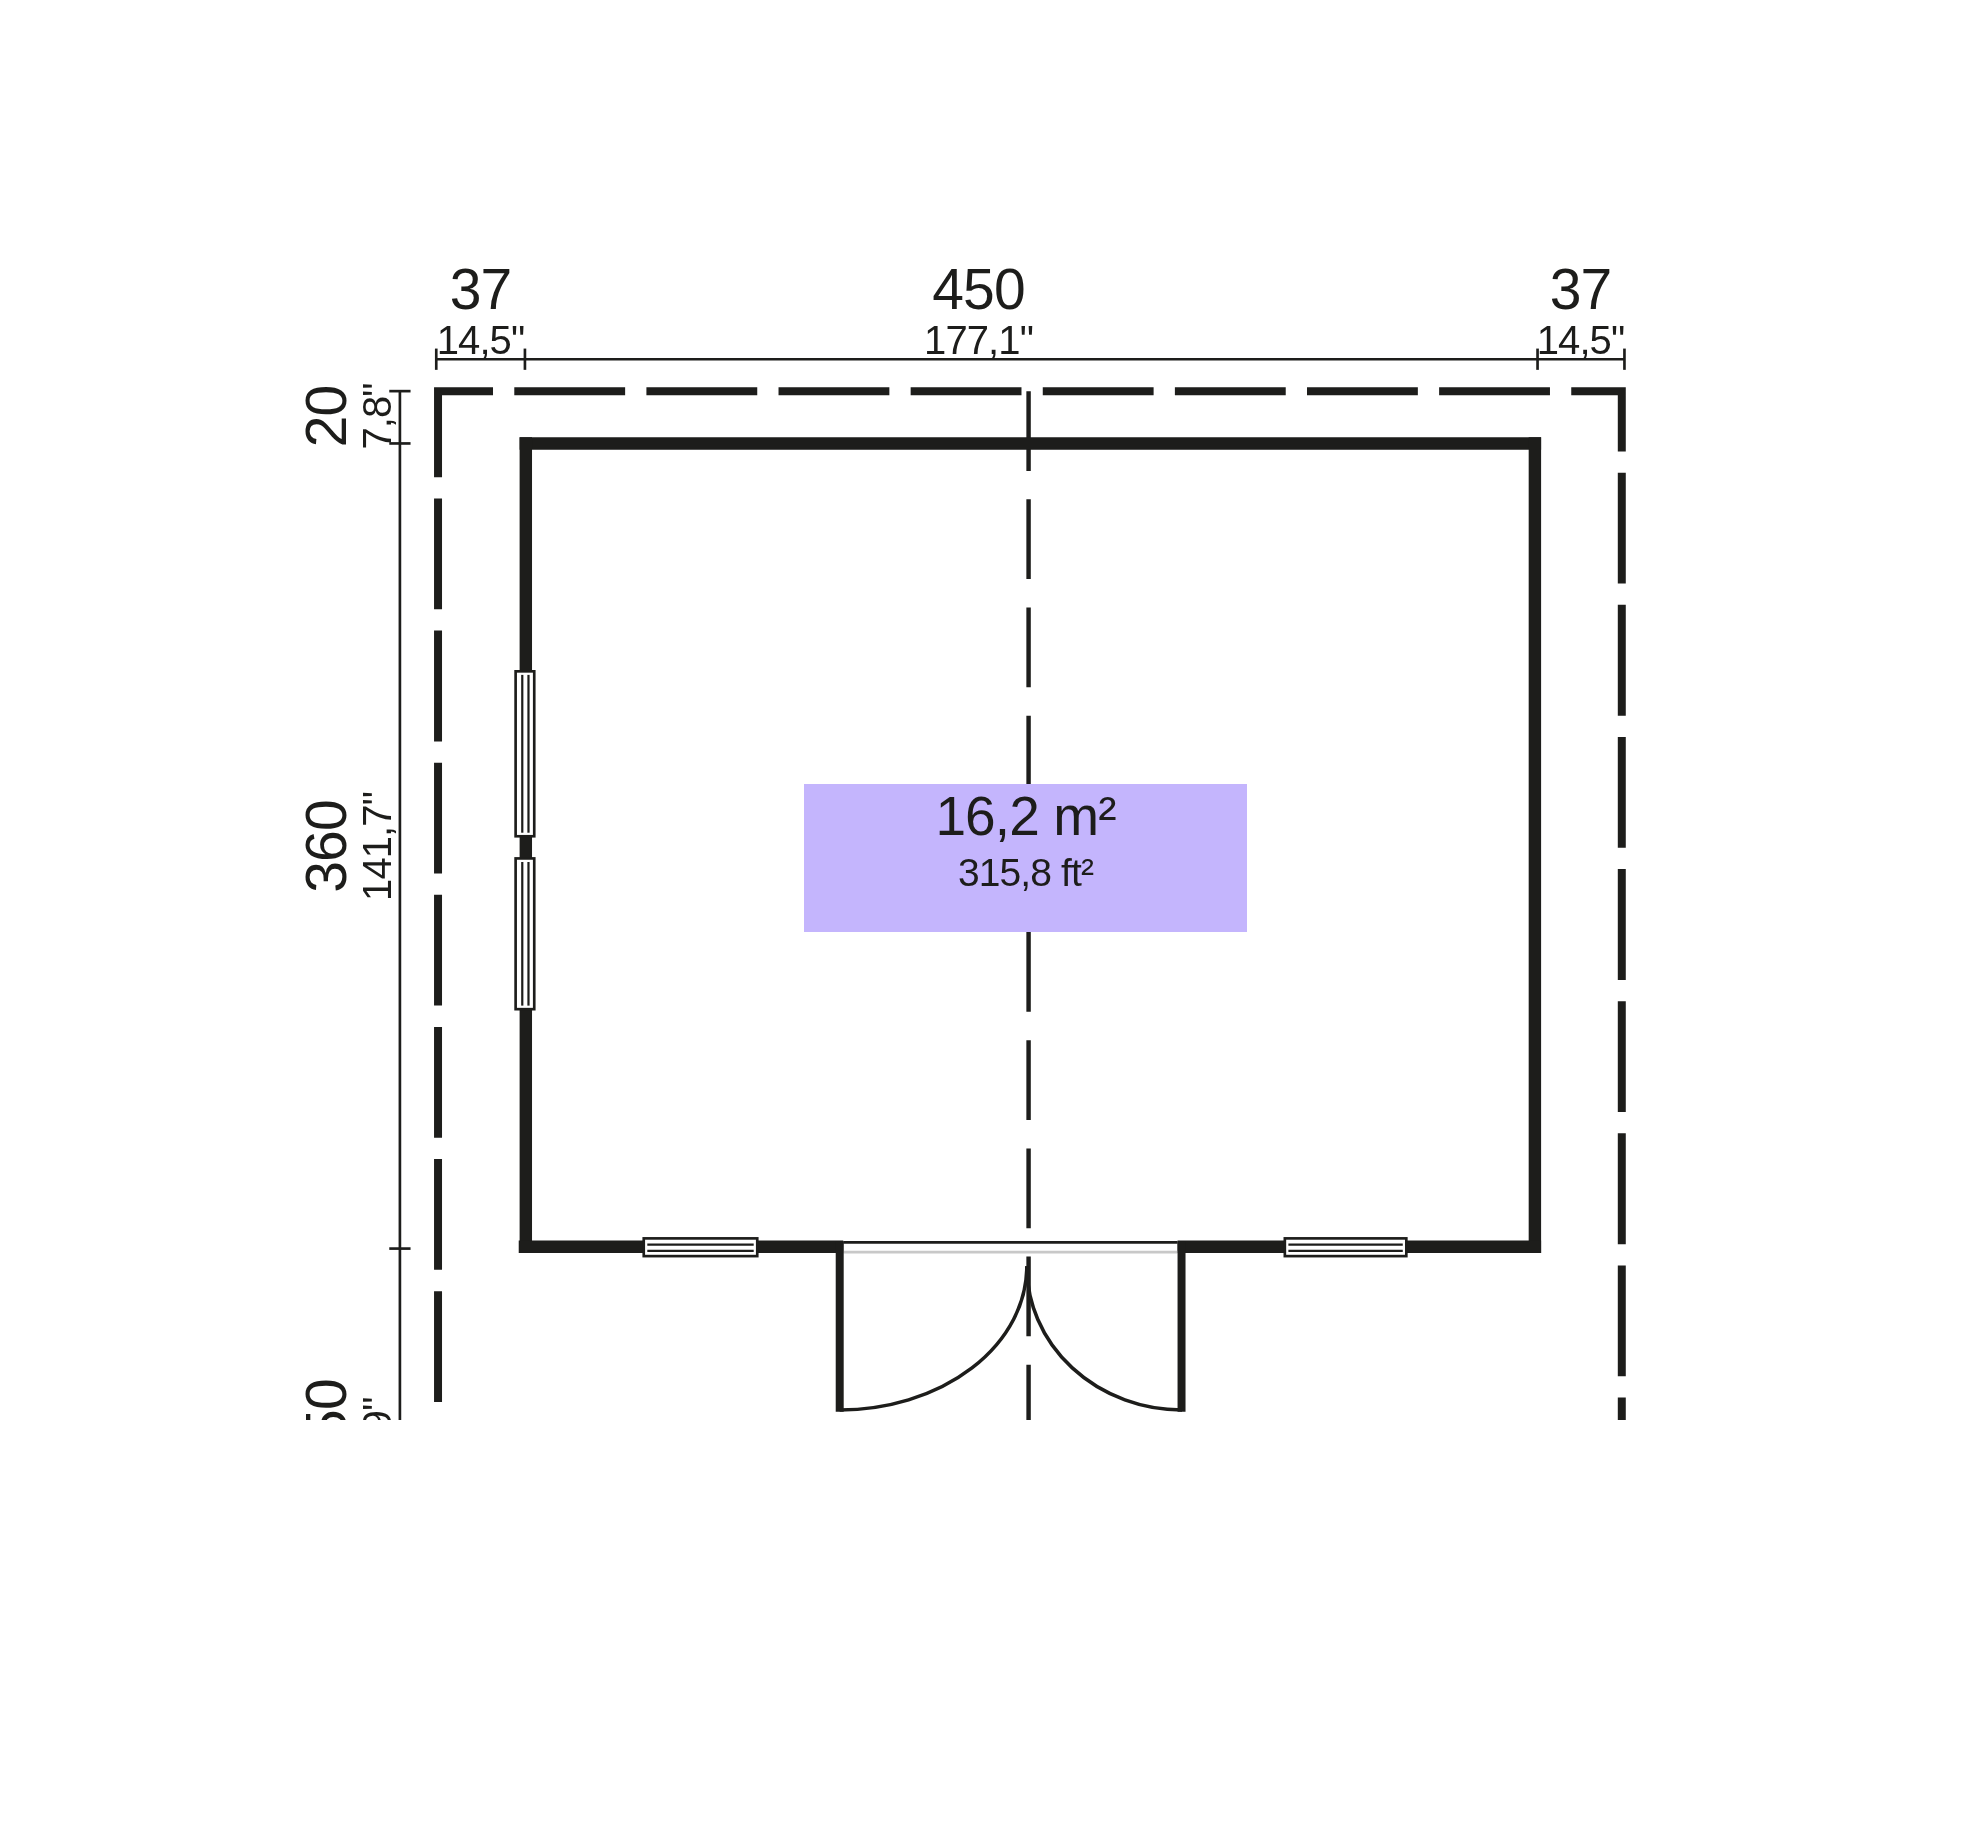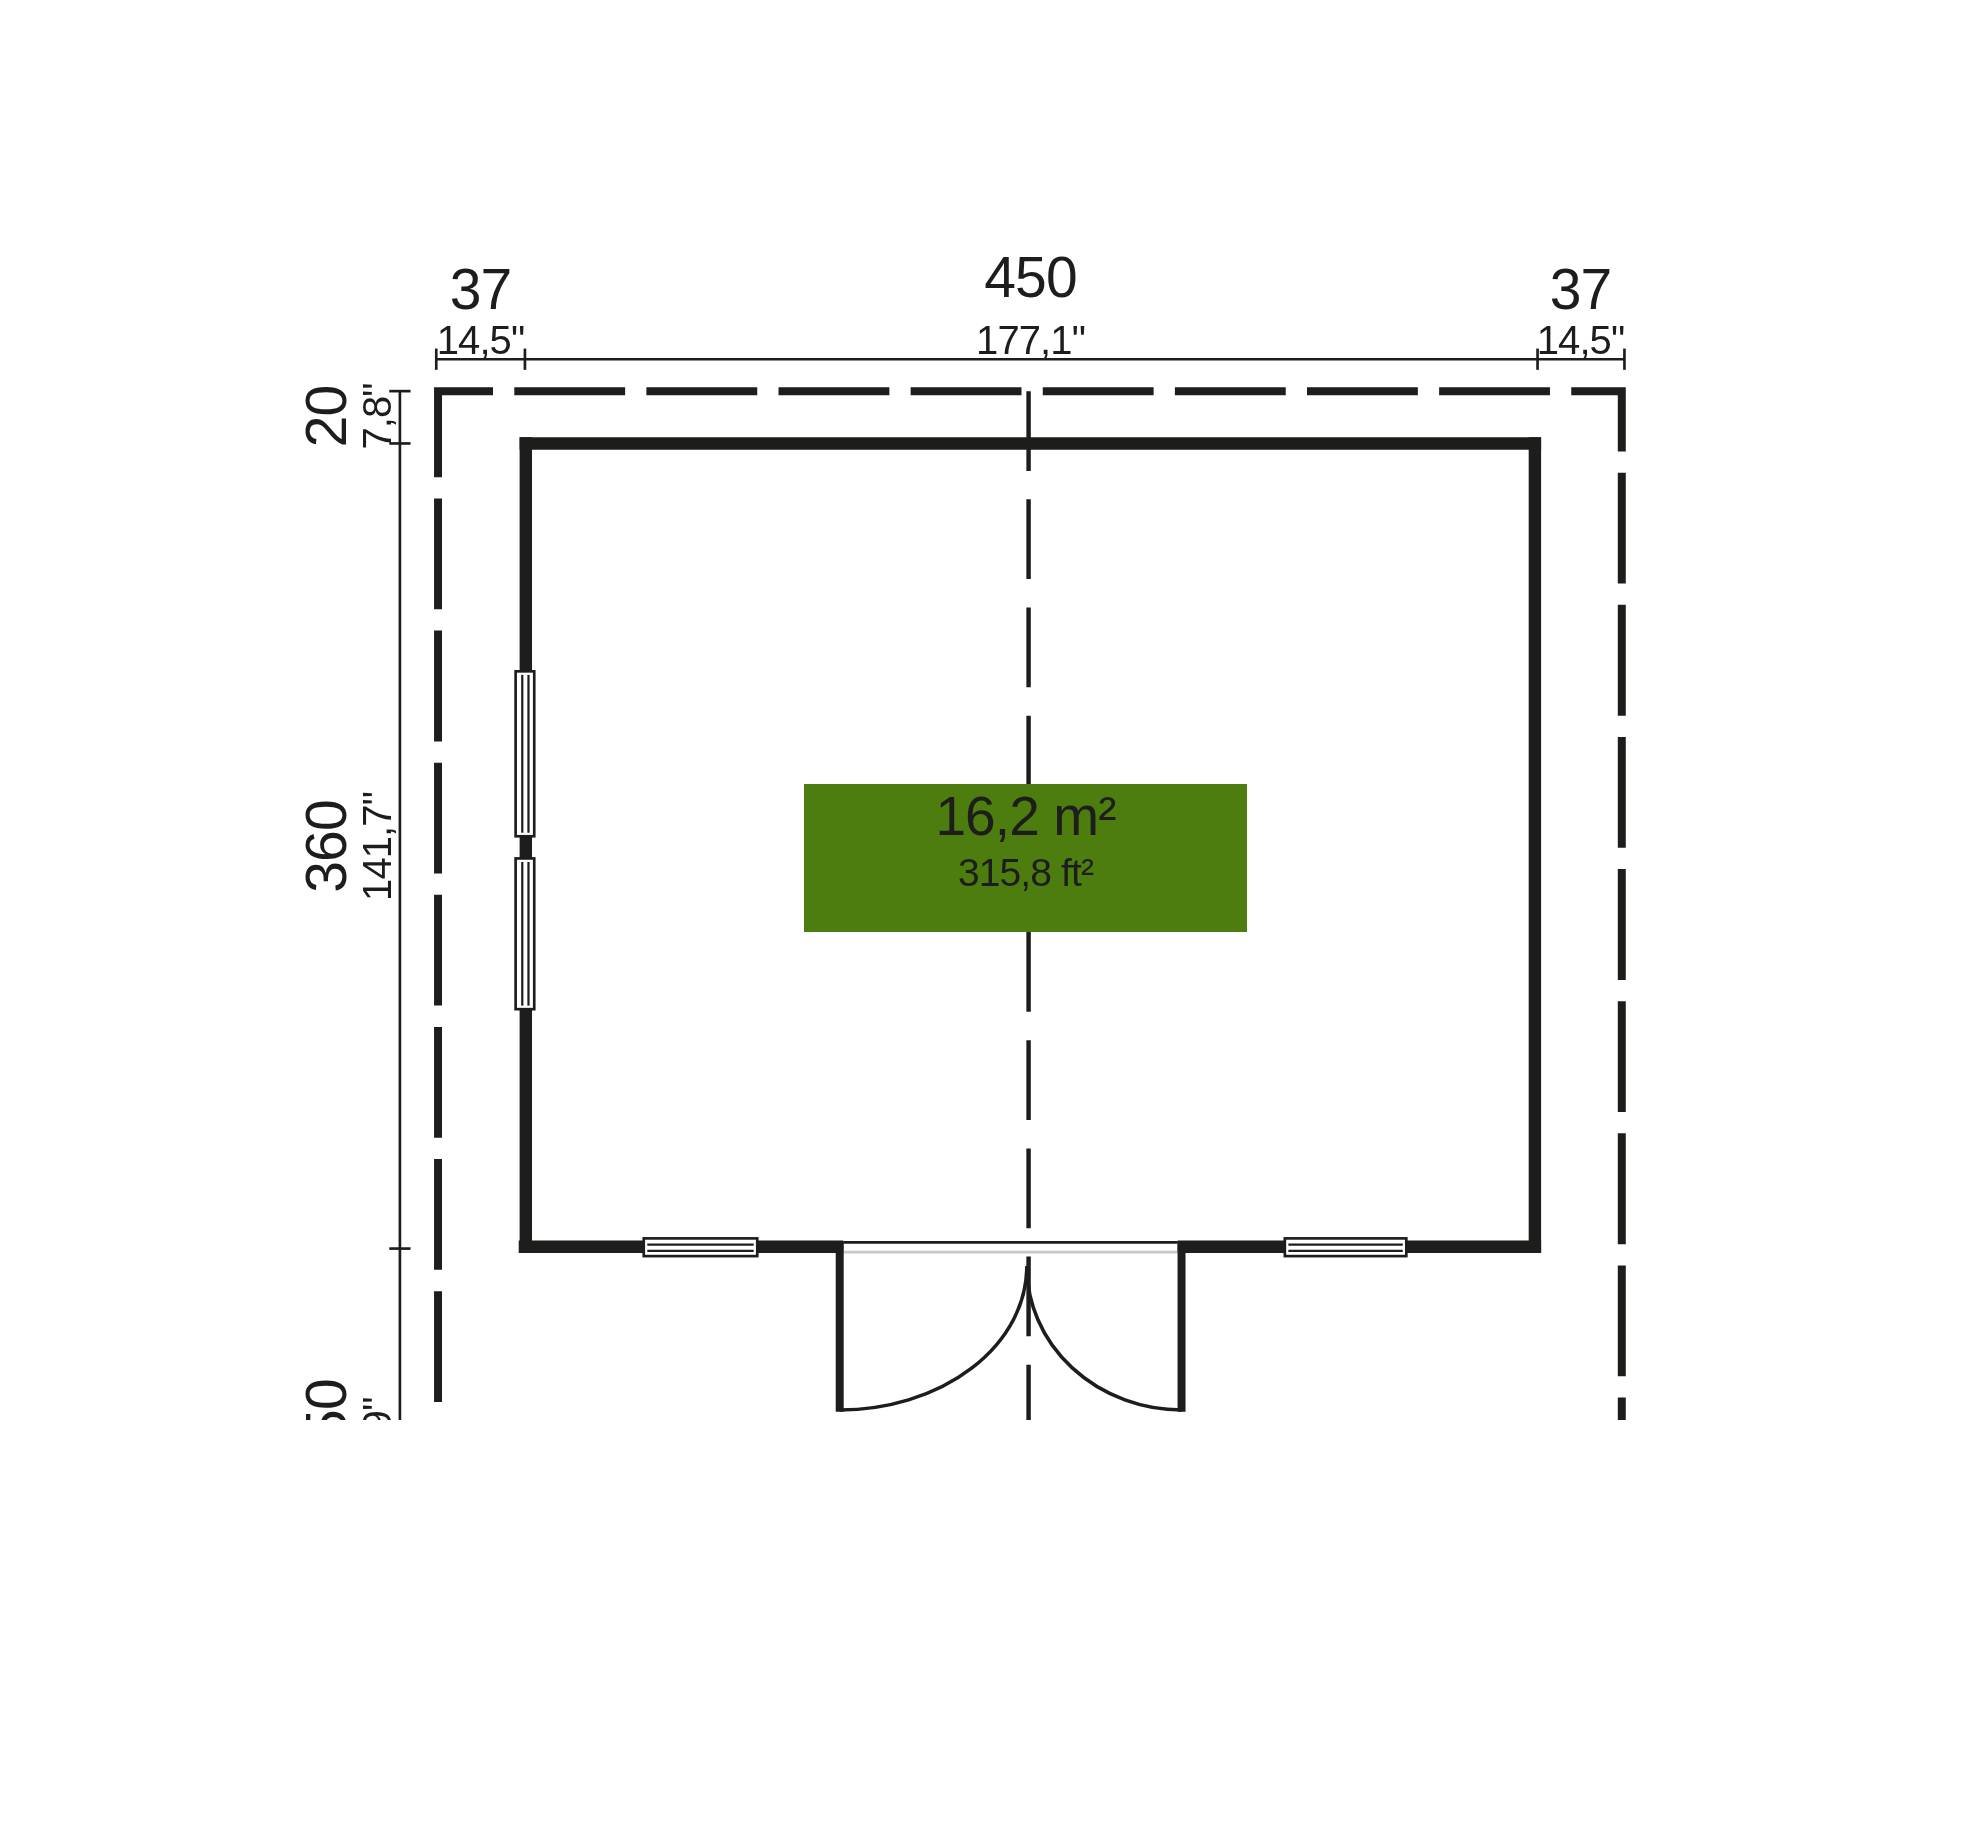--- a/index.html
+++ b/index.html
@@ -44,21 +44,21 @@
   }
   .dim-label.rot {
     transform: rotate(-90deg);
   }
   .area-label {
     position: absolute;
     left: 804px;
     top: 784px;
     width: 443px;
     text-align: center;
-    background: #4d7c0f;
+    background: #c4b5fd;
     padding-bottom: 34px;
   }
   .area-label .metric {
     font-size: 55px;
     line-height: 64px;
     letter-spacing: -0.9px;
     white-space: nowrap;
   }
   .area-label .imperial {
     font-size: 39px;
@@ -136,21 +136,21 @@
       <line x1="439" y1="500" x2="463" y2="500" stroke="#1d1d1b" stroke-width="3"></line>
       <line x1="439" y1="1408" x2="463" y2="1408" stroke="#1d1d1b" stroke-width="3"></line>
       <line x1="439" y1="1808" x2="463" y2="1808" stroke="#1d1d1b" stroke-width="3"></line>
     </g>
   </svg>
 
   <div class="dim-label" style="left:330px; top:258px;">
     <div class="cm">37</div>
     <div class="inch">14,5"</div>
   </div>
-  <div class="dim-label" style="left:880px; top:258px;gap:12px;">
+  <div class="dim-label" style="left:828px; top:258px;">
     <div class="cm">450</div>
     <div class="inch">177,1"</div>
   </div>
   <div class="dim-label" style="left:1430px; top:258px;">
     <div class="cm">37</div>
     <div class="inch">14,5"</div>
   </div>
 
   <div class="dim-label rot" style="left:197px; top:364px;">
     <div class="cm">20</div>

